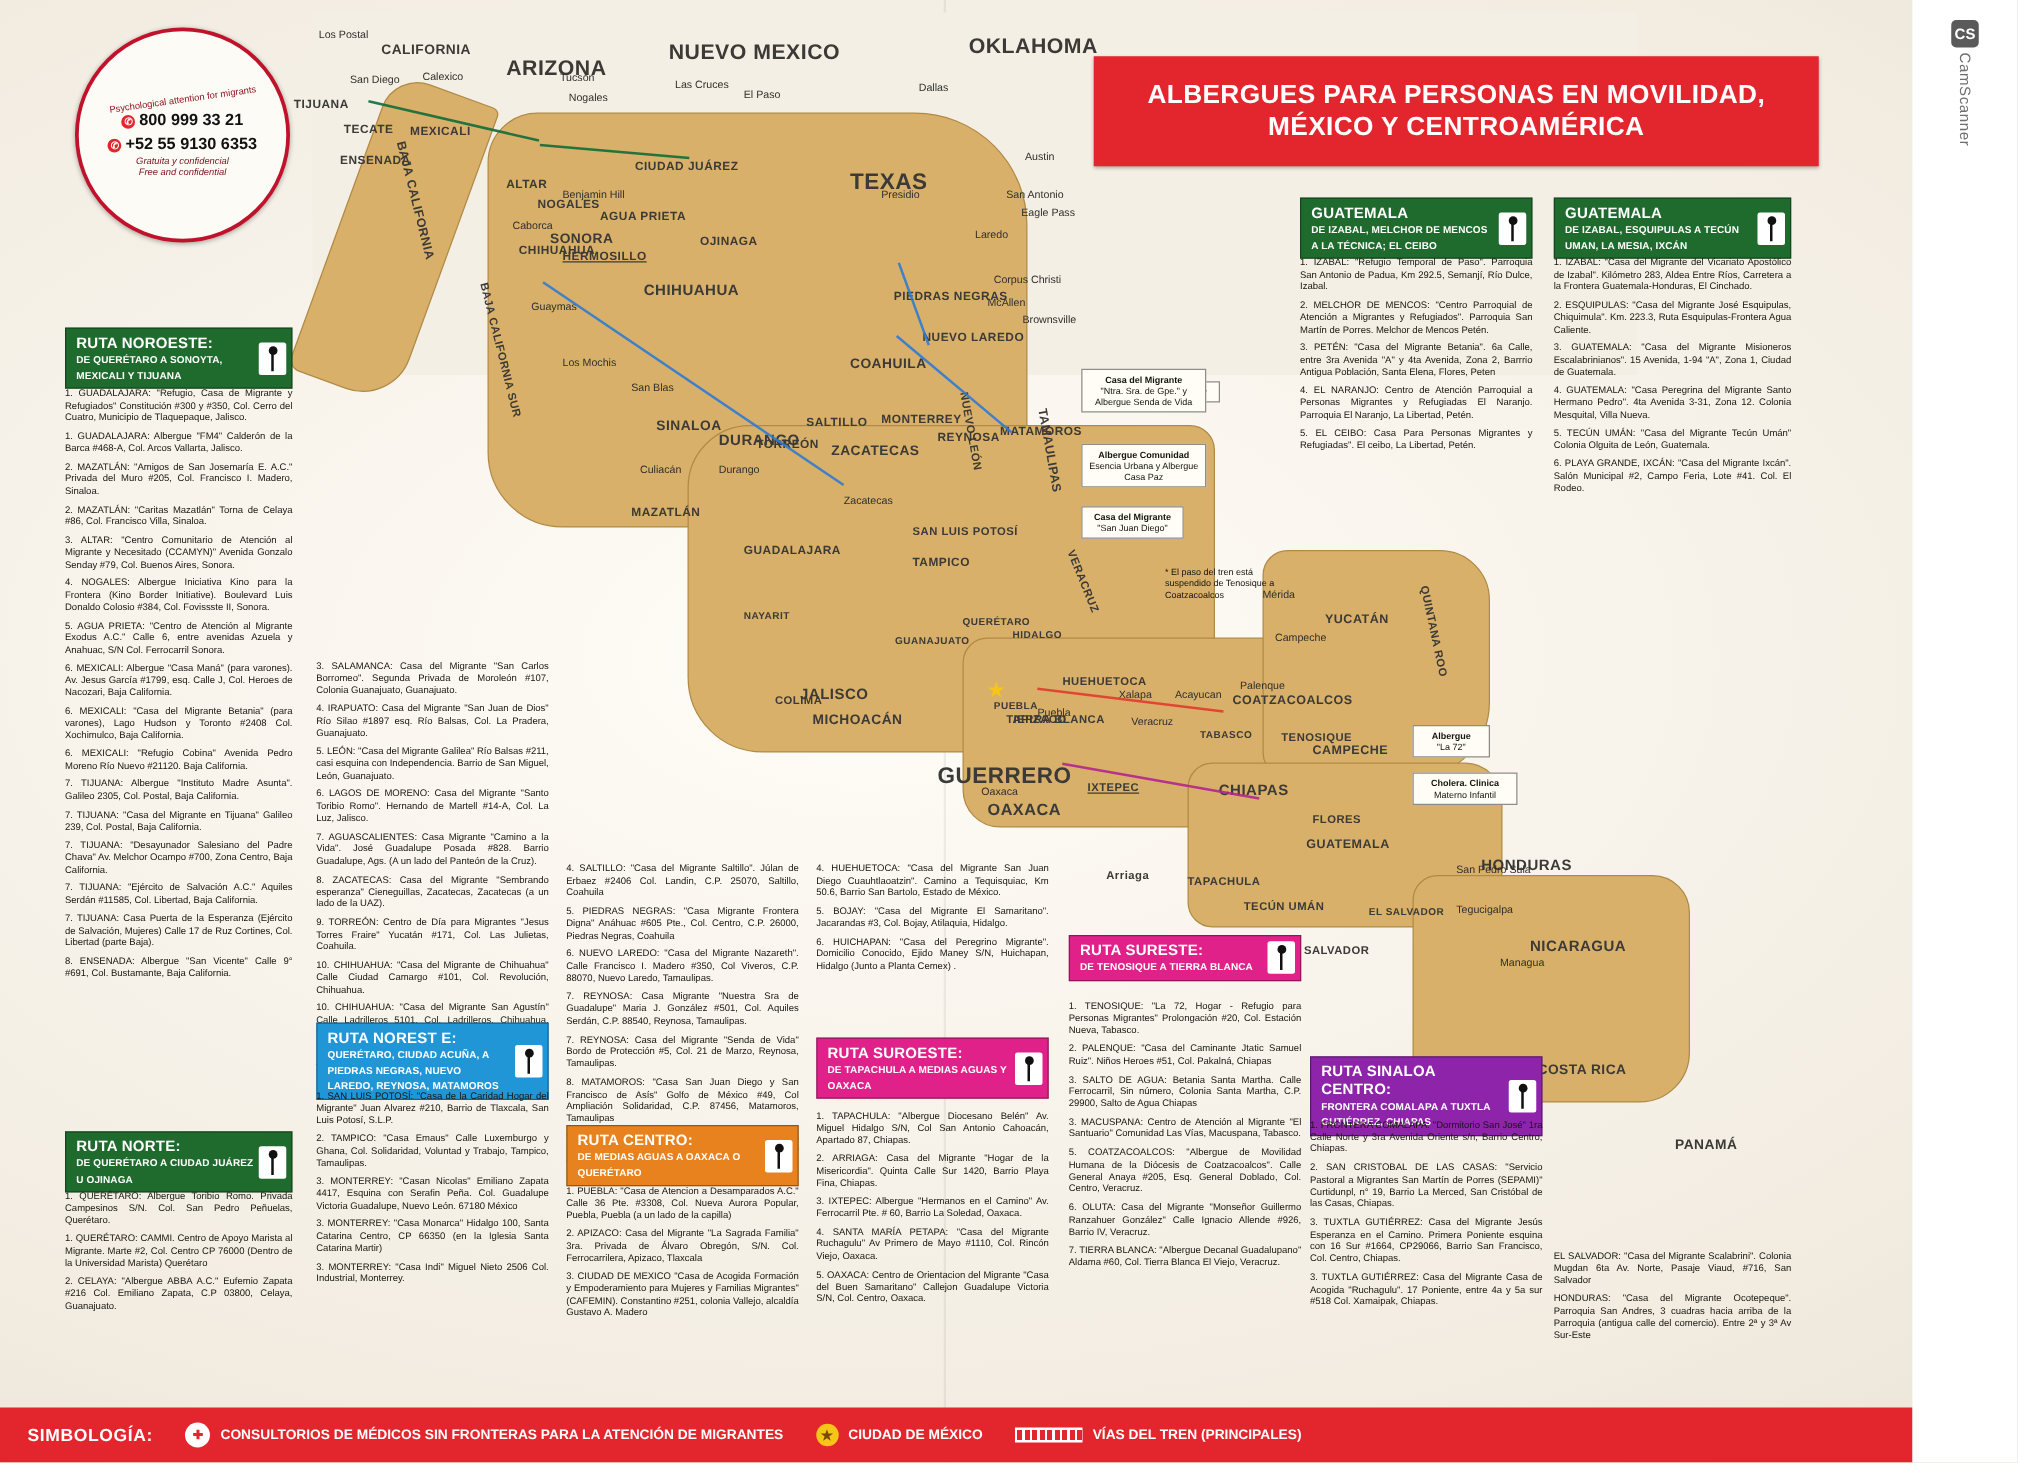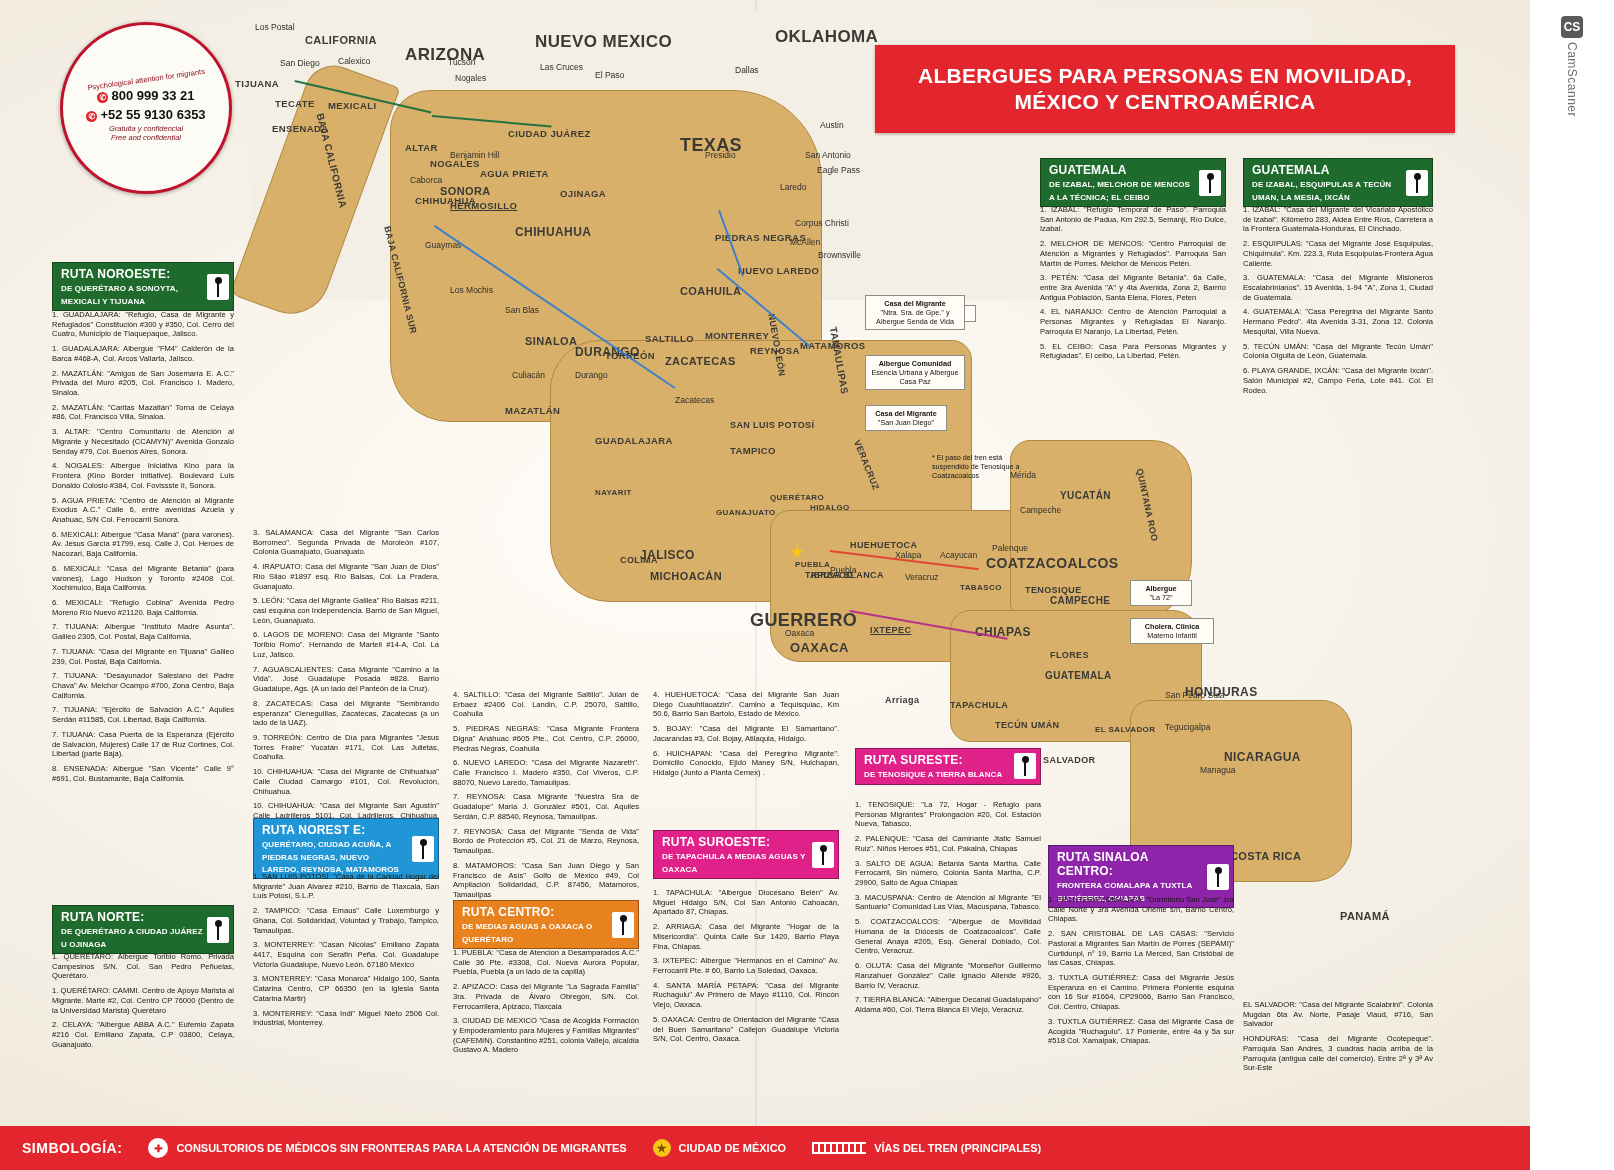--- a/index.html
+++ b/index.html
@@ -186,21 +186,21 @@
     <div class="statelabel" style="left:465px;top:222px;font-size:9.5px;">PIEDRAS NEGRAS</div>
     <div class="statelabel" style="left:488px;top:255px;font-size:9.5px;">NUEVO LAREDO</div>
     <div class="statelabel" style="left:455px;top:320px;font-size:9.5px;">MONTERREY</div>
     <div class="statelabel" style="left:395px;top:308px;font-size:9.5px;margin-top:15px;">SALTILLO</div>
     <div class="statelabel" style="left:500px;top:335px;font-size:9.5px;">REYNOSA</div>
     <div class="statelabel" style="left:550px;top:330px;font-size:9.5px;">MATAMOROS</div>
     <div class="statelabel" style="left:355px;top:340px;font-size:9.5px;">TORREÓN</div>
     <div class="statelabel" style="left:255px;top:395px;font-size:9.5px;">MAZATLÁN</div>
     <div class="statelabel" style="left:480px;top:435px;font-size:9.5px;">TAMPICO</div>
     <div class="statelabel" style="left:555px;top:560px;font-size:9px;">TIERRA BLANCA</div>
-    <div class="statelabel" style="left:700px;top:545px;font-size:14px;padding-left:36px;">COATZACOALCOS</div>
+    <div class="statelabel" style="left:700px;top:545px;font-size:10px;padding-left:36px;">COATZACOALCOS</div>
     <div class="statelabel" style="left:775px;top:575px;font-size:9px;">TENOSIQUE</div>
     <div class="statelabel" style="left:620px;top:615px;font-size:9px;text-decoration:underline;">IXTEPEC</div>
     <div class="statelabel" style="left:635px;top:685px;font-size:9px;">Arriaga</div>
     <div class="statelabel" style="left:700px;top:690px;font-size:9px;">TAPACHULA</div>
     <div class="statelabel" style="left:745px;top:710px;font-size:9px;">TECÚN UMÁN</div>
     <div class="statelabel" style="left:800px;top:640px;font-size:9px;">FLORES</div>
     <div class="statelabel" style="left:770px;top:745px;font-size:9px;">SAN SALVADOR</div>
     <div class="statelabel" style="left:600px;top:530px;font-size:9px;">HUEHUETOCA</div>
     <div class="statelabel" style="left:560px;top:560px;font-size:9px;">APIZACO</div>
     <div class="statelabel" style="left:345px;top:425px;font-size:9.5px;">GUADALAJARA</div>

